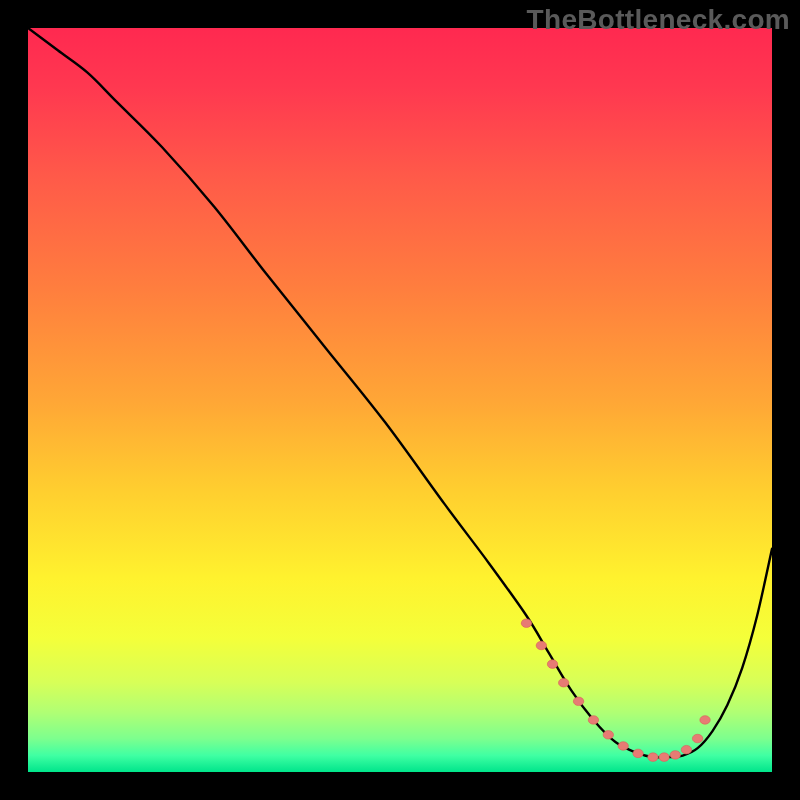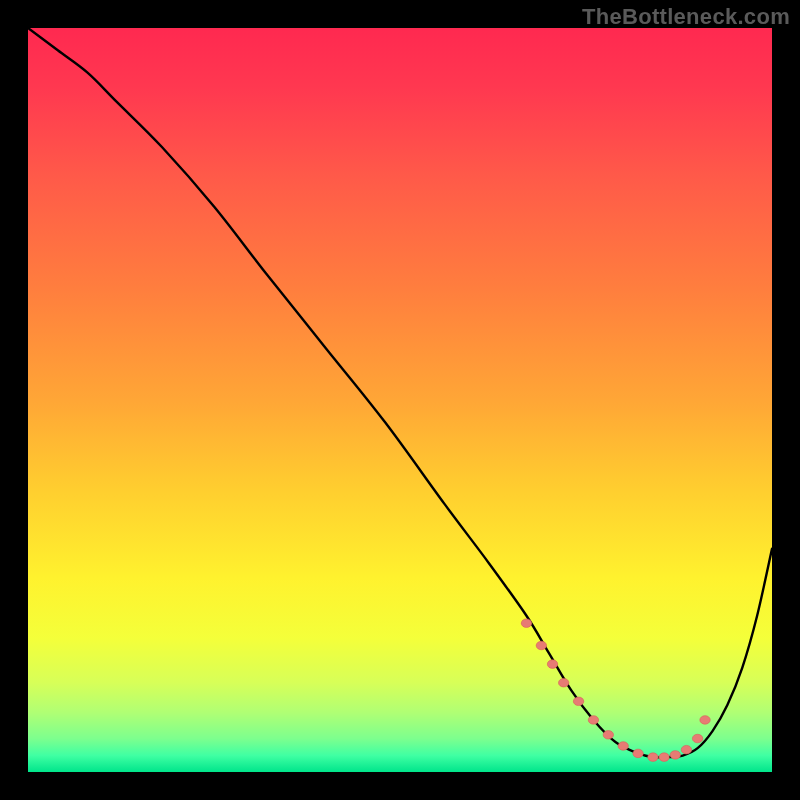--- a/index.html
+++ b/index.html
@@ -15,21 +15,21 @@
     position: relative;
     width: 800px;
     height: 800px;
     background: #000;
   }
   .watermark {
     position: absolute;
     top: 4px;
     right: 10px;
     color: #5a5a5a;
-    font-size: 22px;
+    font-size: 28px;
     font-weight: 600;
     letter-spacing: 0.3px;
     z-index: 5;
     user-select: none;
   }
   .plot-area {
     position: absolute;
     left: 28px;
     top: 28px;
     width: 744px;

